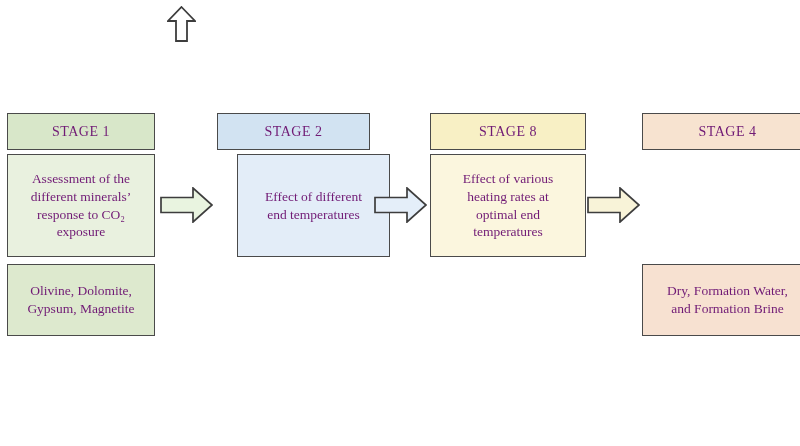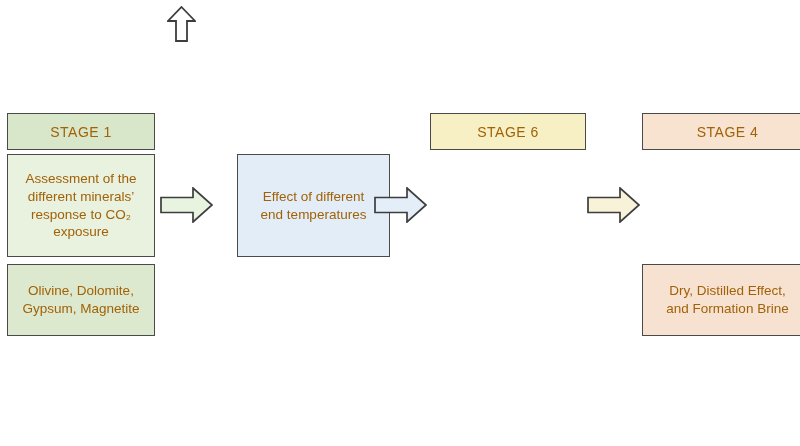--- a/index.html
+++ b/index.html
@@ -1,21 +1,21 @@
 <!DOCTYPE html>
 <html><head>
 <meta charset="utf-8">
 <style>
   html,body{margin:0;padding:0;background:#ffffff;}
   #figure{
     position:relative;
     width:800px;height:446px;
     background:#ffffff;
-    font-family:Liberation Sans, sans-serif;
-    color:#a16207;
+    font-family:Liberation Serif, serif;
+    color:#701a75;
     overflow:hidden;
   }
   .box{
     position:absolute;
     box-sizing:border-box;
     border:1.5px solid #4a4a4a;
     display:flex;
     align-items:center;
     justify-content:center;
     text-align:center;
@@ -50,38 +50,47 @@
   </div>
   <div class="box detail-box col1" style="background: rgb(221, 233, 206); justify-content: center;">
     <span>Olivine, Dolomite,
 Gypsum, Magnetite</span>
   </div>
 
   <svg class="flow-arrow" style="left:160px" viewBox="0 0 53 36">
     <polygon points="1,10.5 33,10.5 33,1 52,18 33,35 33,25.5 1,25.5" stroke="#3d3d3d" stroke-width="1.7" stroke-linejoin="miter" style="fill: rgb(233, 244, 224);"></polygon>
   </svg>
 
+  <div class="box header-box col2" style="background: rgb(210, 227, 242);">
+    <span>STAGE 2</span>
+  </div>
   <div class="box body-box col2" style="background: rgb(227, 237, 248); margin-left: 20px;">
     <span>Effect of different
 end temperatures</span>
   </div>
 
   <svg class="flow-arrow" style="left:374px" viewBox="0 0 53 36">
     <polygon points="1,10.5 33,10.5 33,1 52,18 33,35 33,25.5 1,25.5" stroke="#3d3d3d" stroke-width="1.7" stroke-linejoin="miter" style="fill: rgb(228, 238, 249);"></polygon>
   </svg>
 
   <div class="box header-box col3" style="background: rgb(248, 240, 197);">
-    <span>STAGE 6</span>
+    <span>STAGE 8</span>
+  </div>
+  <div class="box body-box col3" style="background: rgb(251, 246, 222);">
+    <span>Effect of various
+heating rates at
+optimal end
+temperatures</span>
   </div>
 
   <svg class="flow-arrow" style="left:587px" viewBox="0 0 53 36">
     <polygon points="1,10.5 33,10.5 33,1 52,18 33,35 33,25.5 1,25.5" stroke="#3d3d3d" stroke-width="1.7" stroke-linejoin="miter" style="fill: rgb(248, 243, 216);"></polygon>
   </svg>
 
   <div class="box header-box col4" style="background: rgb(247, 227, 208);">
     <span>STAGE 4</span>
   </div>
   <div class="box detail-box col4" style="background: rgb(247, 225, 209);">
-    <span>Dry, Distilled Effect,
+    <span>Dry, Formation Water,
 and Formation Brine</span>
   </div>
 
 </div>
 
 </body></html>

